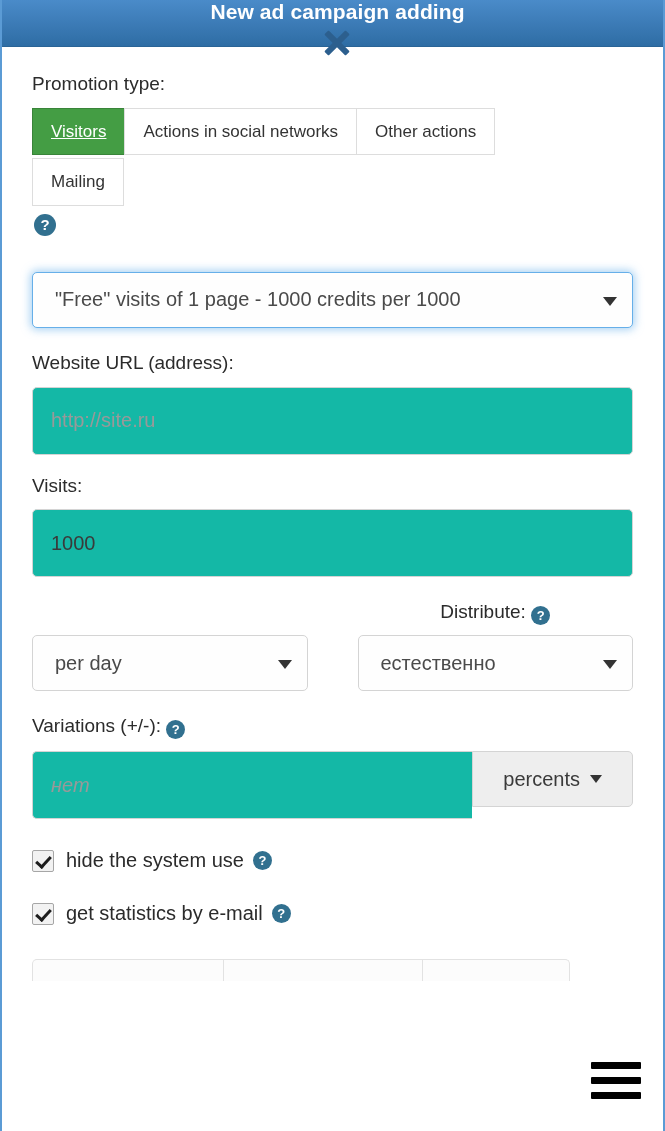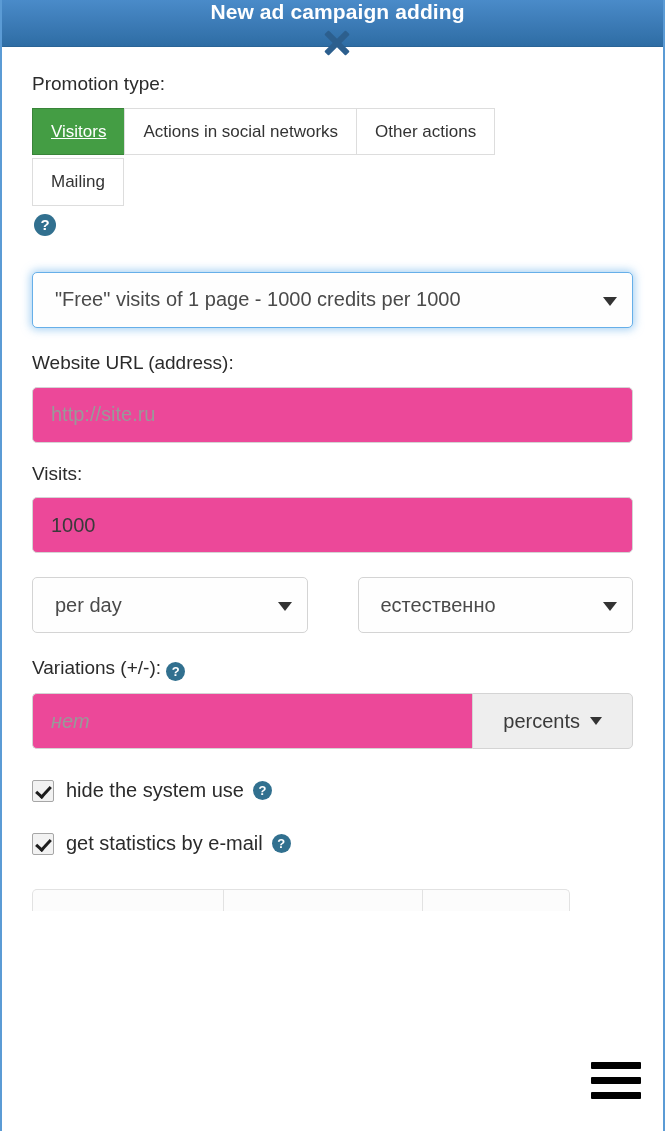--- a/index.html
+++ b/index.html
@@ -127,24 +127,24 @@
     width: 22px; height: 22px;
     line-height: 22px;
     font-size: 15px;
     margin: 8px 0 0 2px;
   }
 
   
   .form-control {
     width: 100%;
     box-sizing: border-box;
-    height: 56px;
+    height: 68px;
     border: 1px solid #d4d4d4;
     border-radius: 5px;
-    background: #ec4899;
+    background: #14b8a6;
     font-size: 20px;
     color: #3a3a3a;
     padding: 0 18px;
     font-family: "Liberation Sans", sans-serif;
     outline: none;
   }
   .form-control::placeholder { color: #999999; }
 
   .select-wrap {
     position: relative;
@@ -354,20 +354,27 @@
 
     <div class="spacer-20"></div>
 
     
     <div class="field-label">Visits:</div>
     <input class="form-control" type="text" value="1000" style="">
 
     <div class="spacer-24"></div>
 
     
+    <div class="dist-labels">
+      <div class="left-col"></div>
+      <div class="right-col">
+        <span>Distribute:</span>
+        <span class="help-icon">?</span>
+      </div>
+    </div>
     <div class="dist-selects">
       <div class="select-wrap">
         <div class="select-box">per day</div>
         <span class="caret"></span>
       </div>
       <div class="select-wrap second">
         <div class="select-box">естественно</div>
         <span class="caret"></span>
       </div>
     </div>

